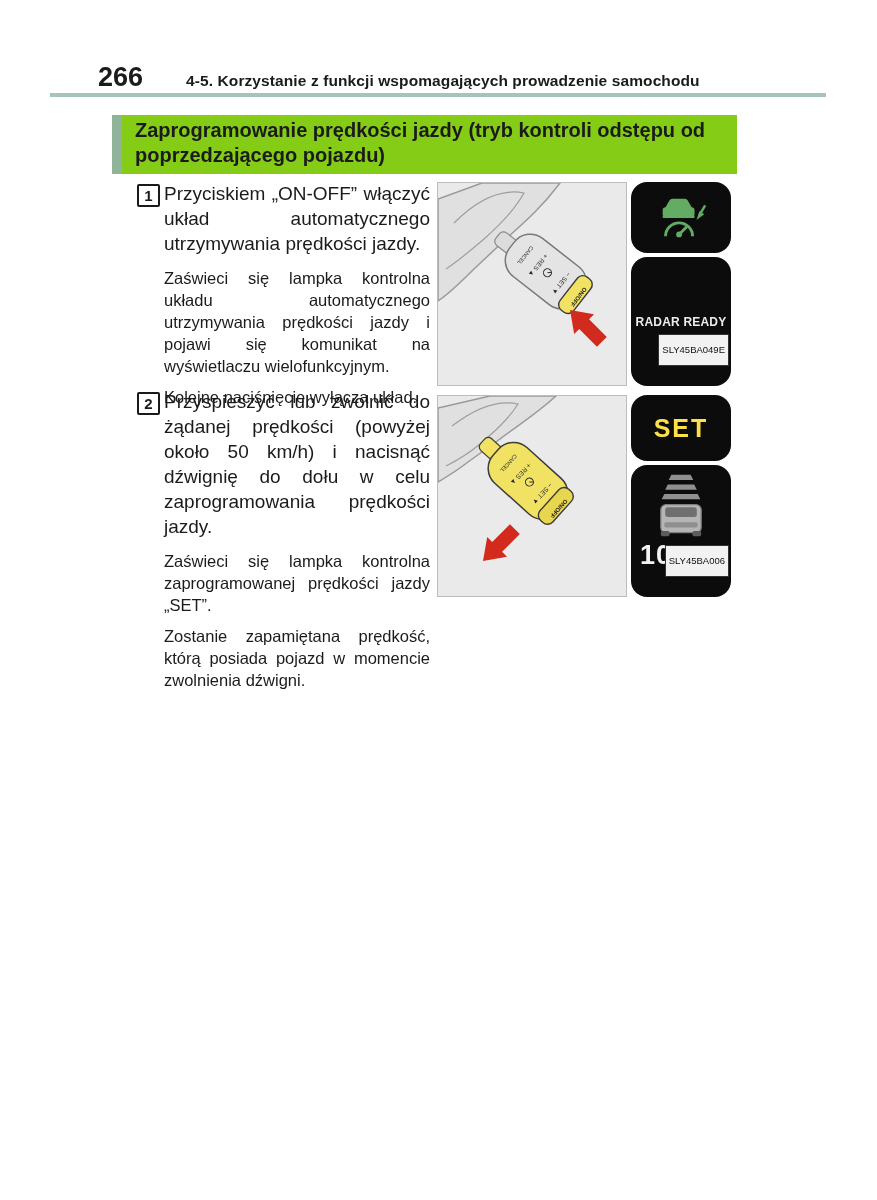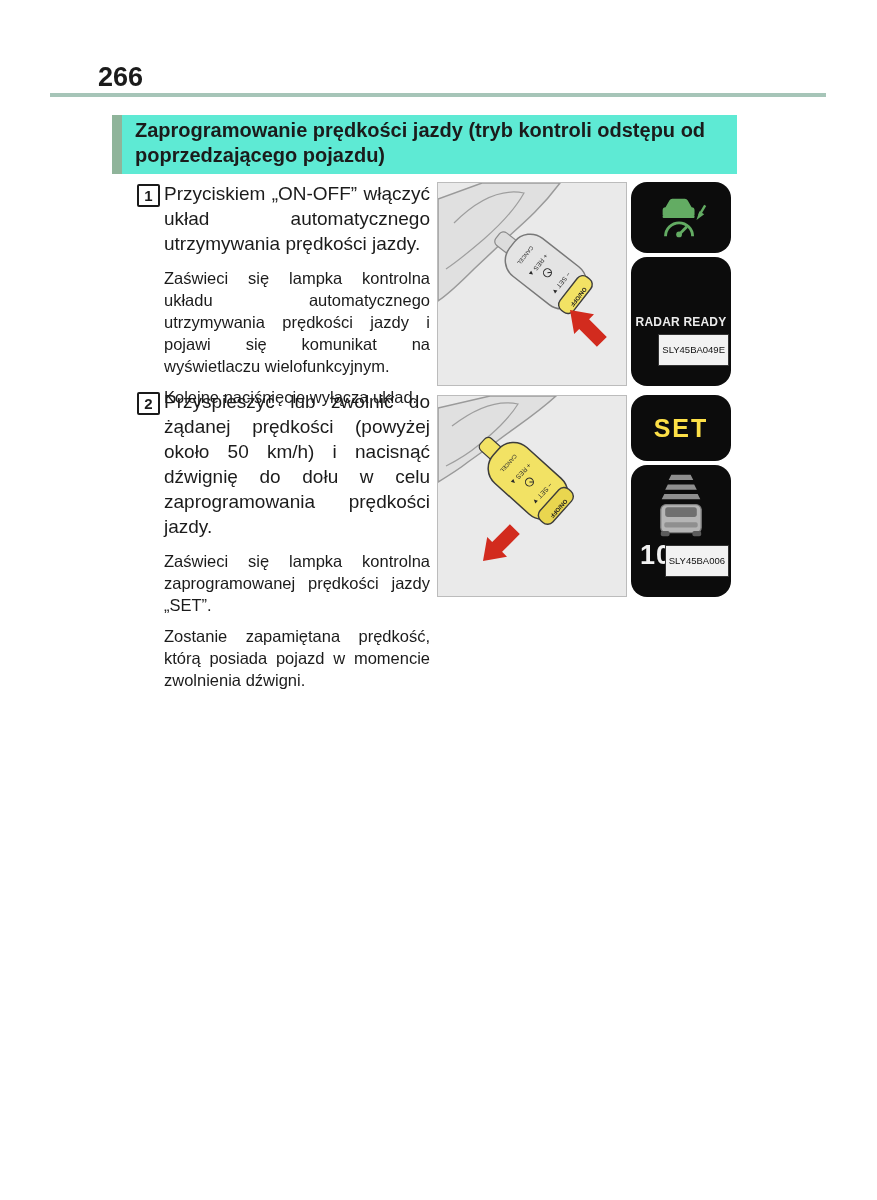--- a/index.html
+++ b/index.html
@@ -7,21 +7,21 @@
     position:relative; width:877px; height:888px; background:#ffffff;
     font-family:"Liberation Sans", sans-serif; color:#1b1b1b; overflow:hidden;
   }
   
   .page-number { position:absolute; left:98px; top:62px; font-size:27px; font-weight:bold; }
   .section-title { position:absolute; left:186px; top:72px; font-size:15.5px; font-weight:bold; letter-spacing:0.1px; }
   .header-rule { position:absolute; left:50px; top:93px; width:776px; height:4px; background:#a6c5b8; }
   
   .title-box { position:absolute; left:112px; top:115px; width:625px; display:flex; }
   .title-accent { width:10px; background:#8fb49a; flex:none; }
-  .title-text { background:#5eead4; padding:3px 14px 6px 13px; font-size:20px; font-weight:bold; line-height:25px; flex:1; }
+  .title-text { background:#84cc16; padding:3px 14px 6px 13px; font-size:20px; font-weight:bold; line-height:25px; flex:1; }
   
   .step-number {
     position:absolute; width:23px; height:23px; border:2px solid #1a1a1a; border-radius:2px;
     background:#fff; font-size:15px; font-weight:bold; display:flex; align-items:center; justify-content:center;
     box-sizing:border-box;
   }
   #step1-num { left:137px; top:184px; }
   #step2-num { left:137px; top:392px; }
   .step-text { position:absolute; left:164px; width:266px; text-align:justify; }
   #step1-text { top:181px; }
@@ -52,20 +52,21 @@
   .speed-value { font-size:27px; font-weight:bold; letter-spacing:1px; }
   .speed-unit { font-size:10px; font-weight:bold; margin-left:3px; }
   svg { display:block; }
 </style>
 </head>
 <body>
 
 <div class="page">
 
   <div class="page-number">266</div>
+  <div class="section-title">4-5. Korzystanie z funkcji wspomagających prowadzenie samochodu</div>
   <div class="header-rule"></div>
 
   <div class="title-box">
     <div class="title-accent"></div>
     <div class="title-text">Zaprogramowanie prędkości jazdy (tryb kontroli odstępu od poprzedzającego pojazdu)</div>
   </div>
 
   <div id="step1-num" class="step-number">1</div>
   <div id="step1-text" class="step-text">
     <p class="step-main">Przyciskiem „ON-OFF” włączyć układ automatycznego utrzymywania prędkości jazdy.</p>

